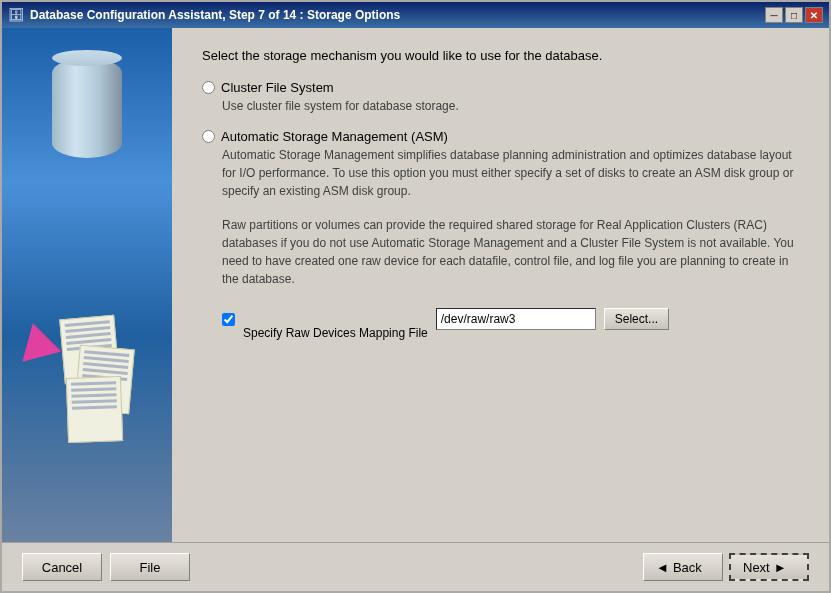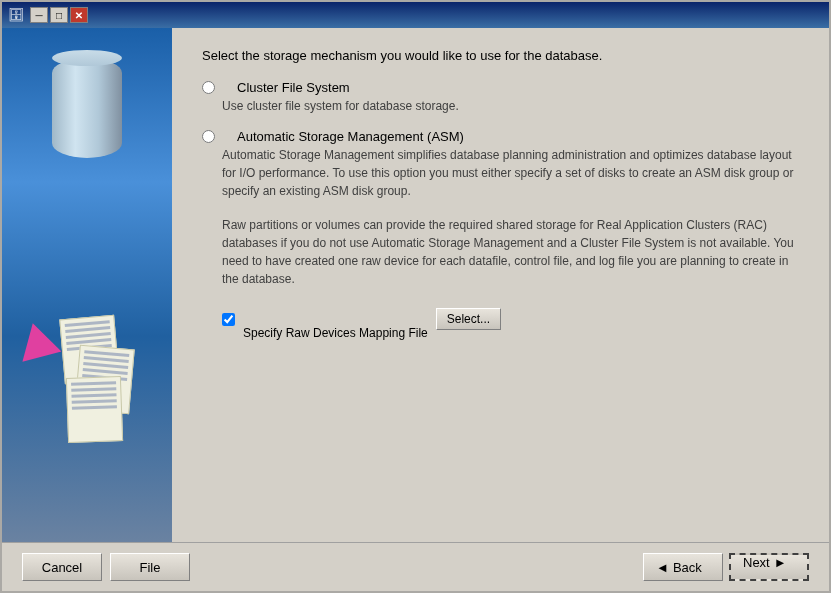--- a/index.html
+++ b/index.html
@@ -174,21 +174,21 @@
     }
 
     .radio-option {
       display: flex;
       flex-direction: column;
     }
 
     .radio-label-row {
       display: flex;
       align-items: center;
-      gap: 22px;
+      gap: 6px;
     }
 
     .radio-input {
       margin: 0;
       cursor: pointer;
     }
 
     .radio-title {
       font-size: 13px;
       color: #000;
@@ -276,20 +276,21 @@
     .nav-btn {
       height: 28px;
       min-width: 80px;
       padding: 0 12px;
       background: linear-gradient(to bottom, #e8e4dc, #c8c4bc);
       border: 2px dashed #404040;
       font-size: 13px;
       cursor: pointer;
       color: #000;
       display: flex;
+      align-items: center;
       gap: 4px;
     }
 
     .nav-btn-plain {
       height: 28px;
       min-width: 80px;
       padding: 0 12px;
       background: linear-gradient(to bottom, #e8e4dc, #c8c4bc);
       border: 1px solid #808080;
       border-top-color: #ffffff;
@@ -304,20 +305,21 @@
 
     .spacer { flex: 1; }
   </style>
 </head>
 <body>
 
 <div class="window">
 
   <div class="title-bar">
     <div class="title-bar-icon">🗄</div>
+    <span class="title-bar-text">Database Configuration Assistant, Step 7 of 14 : Storage Options</span>
     <div class="title-bar-buttons">
       <div class="tb-btn">─</div>
       <div class="tb-btn">□</div>
       <div class="tb-btn close">✕</div>
     </div>
   </div>
 
   <div class="content-area">
 
     <div class="left-panel">
@@ -374,20 +376,21 @@
           </div>
           <div class="radio-desc">Automatic Storage Management simplifies database planning administration and optimizes database layout for I/O performance. To use this option you must either specify a set of disks to create an ASM disk group or specify an existing ASM disk group.</div>
         </div>
 
         <div class="radio-option">
           <div class="radio-desc">Raw partitions or volumes can provide the required shared storage for Real Application Clusters (RAC) databases if you do not use Automatic Storage Management and a Cluster File System is not available.  You need to have created one raw device for each datafile, control file, and log file you are planning to create in the database.</div>
 
           <div class="mapping-row">
             <input type="checkbox" class="mapping-checkbox" checked="" style="">
             <span class="mapping-label">Specify Raw Devices Mapping File</span>
+            <input type="text" class="mapping-input" value="/dev/raw/raw3" style="">
             <button class="browse-btn">Select...</button>
           </div>
         </div>
       </div>
 
       <div class="spacer"></div>
     </div>
   </div>
 
   <div class="bottom-bar">

